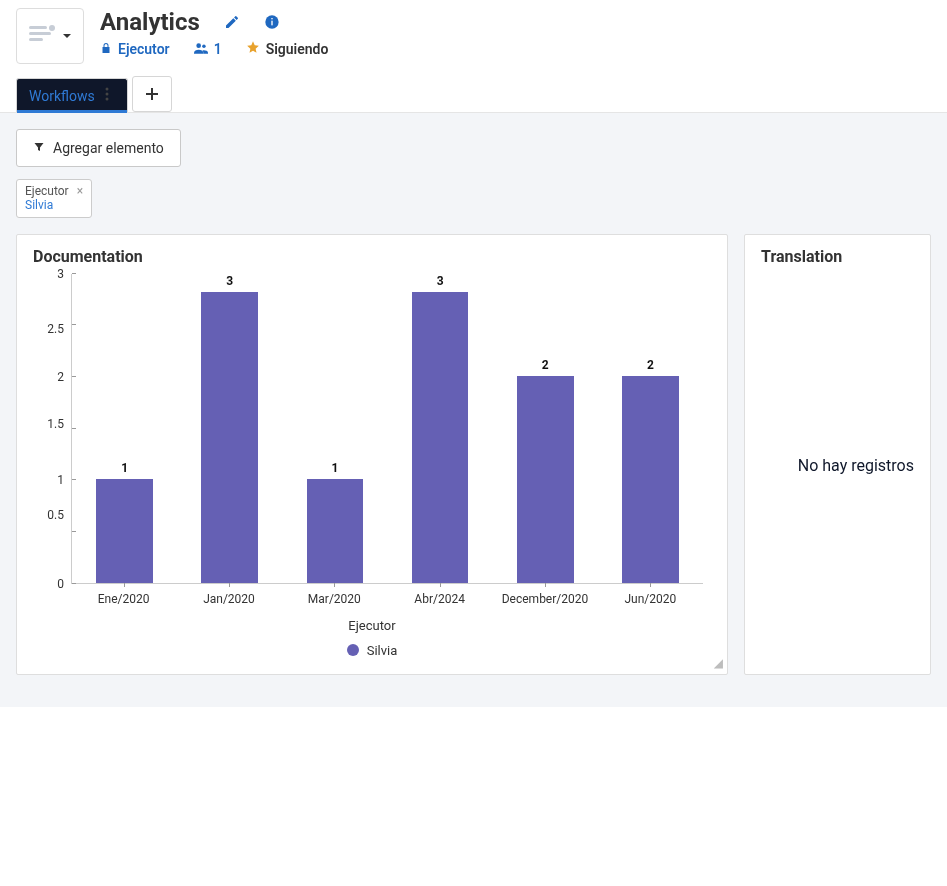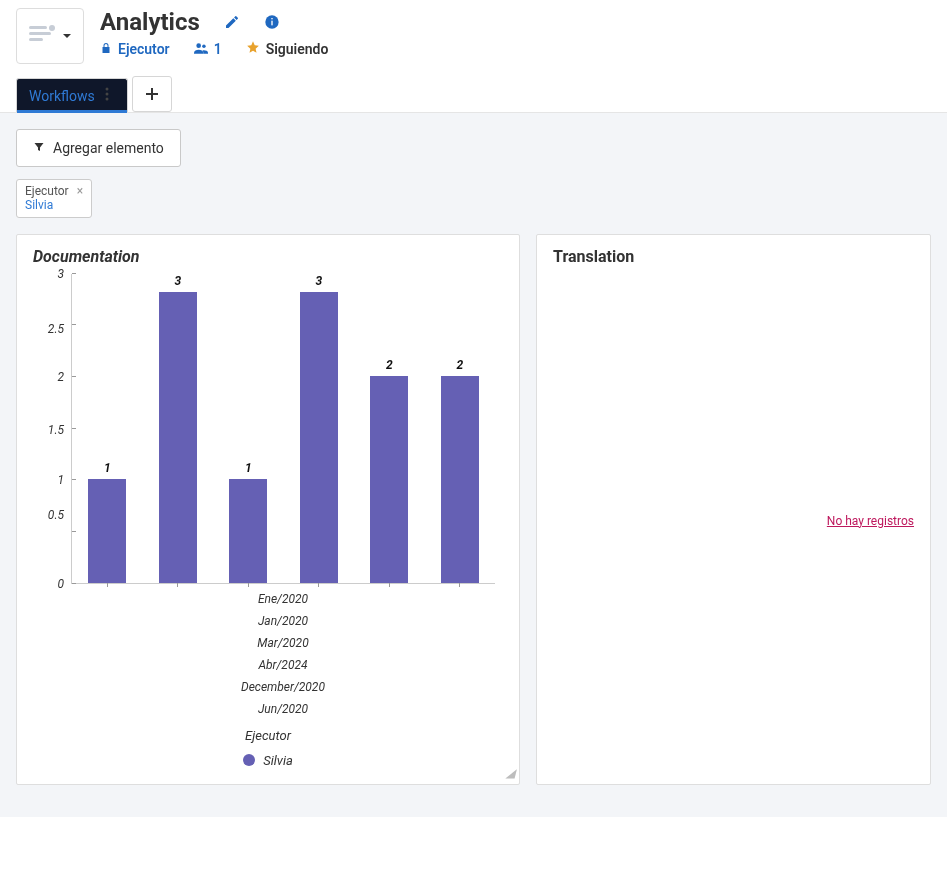--- a/index.html
+++ b/index.html
@@ -149,52 +149,51 @@
   }
   .panel {
     background: #fff;
     border: 1px solid #dedede;
     border-radius: 2px;
     padding: 12px 16px 16px 16px;
     display: flex;
     flex-direction: column;
     position: relative;
   }
-  .panel.w-left { width: 504px; font-style: italic; }
+  .panel.w-left { width: 712px; }
   .panel.w-right { flex: 1; min-width: 160px; }
   .panel-title { font-weight: 700; font-size: 16px; color: #333; margin-bottom: 8px; }
   .resize-handle {
     position: absolute;
     right: 4px; bottom: 4px;
     color: #bdbdbd;
     font-size: 12px;
     cursor: se-resize;
   }
   .no-records {
     flex: 1;
     display: flex;
     align-items: center;
     justify-content: flex-end;
-    color: #be185d;
-    font-size: 12px;
+    color: #0f172a;
+    font-size: 16px;
     padding-right: 0;
-    text-decoration: underline;
   }
 
   
   .chart-wrap { position: relative; }
   .chart-plot { position: relative; height: 310px; margin-left: 38px; margin-right: 8px; border-left: 1px solid #ccc; border-bottom: 1px solid #ccc; display: flex; align-items: flex-end; gap: 0; }
   .y-ticks { position: absolute; left: 0; top: 0; bottom: 0; width: 38px; }
   .y-tick { position: absolute; right: 42px; transform: translateY(50%); font-size: 12px; color: #333; text-align: right; width: 30px; left: 0; }
   .y-tick-mark { position: absolute; left: 38px; width: 4px; height: 1px; background: #999; }
   .bars-row { display: flex; width: 100%; height: 100%; align-items: flex-end; }
   .bar-slot { flex: 1; display: flex; flex-direction: column; align-items: center; justify-content: flex-end; height: 100%; position: relative; }
   .bar { width: 54%; background: #6560b4; }
   .bar-value { font-size: 12px; font-weight: 700; color: #111; margin-bottom: 4px; }
-  .x-labels { display: flex; margin-left: 38px; margin-right: 8px; flex-direction: column; }
+  .x-labels { display: flex; margin-left: 38px; margin-right: 8px; }
   .x-label { flex: 1; text-align: center; font-size: 12px; color: #333; padding-top: 8px; }
   .x-tick-marks { position: absolute; bottom: -4px; left: 0; right: 0; height: 4px; display: flex; }
   .x-tick-mark { flex: 1; display: flex; justify-content: center; }
   .x-tick-mark span { width: 1px; height: 4px; background: #999; display: block; }
   .axis-title { text-align: center; font-size: 13px; color: #333; margin-top: 12px; }
   .legend { display: flex; justify-content: center; align-items: center; gap: 8px; margin-top: 10px; font-size: 13px; color: #333; }
   .legend-swatch { width: 12px; height: 12px; border-radius: 50%; background: #6560b4; display: inline-block; }
 </style>
 </head>
 <body>
@@ -312,21 +311,21 @@
 
     <div class="chart-wrap">
       <div class="chart-plot" id="chart-plot">
         <div class="y-ticks" id="y-ticks" style="left: -38px; width: 38px; height: 310px;">
             <div class="y-tick" style="bottom: 0px;">0</div>
             <div class="y-tick-mark" style="bottom: 0px;"></div>
             <div class="y-tick" style="bottom: 69px;">0.5</div>
             <div class="y-tick-mark" style="bottom: 51.6667px;"></div>
             <div class="y-tick" style="bottom: 103.333px;">1</div>
             <div class="y-tick-mark" style="bottom: 103.333px;"></div>
-            <div class="y-tick" style="bottom: 154px;">1.5</div>
+            <div class="y-tick" style="bottom: 160px;">1.5</div>
             <div class="y-tick-mark" style="bottom: 155px;"></div>
             <div class="y-tick" style="bottom: 206.667px;">2</div>
             <div class="y-tick-mark" style="bottom: 206.667px;"></div>
             <div class="y-tick" style="bottom: 255px;">2.5</div>
             <div class="y-tick-mark" style="bottom: 258.333px;"></div>
             <div class="y-tick" style="bottom: 310px;">3</div>
             <div class="y-tick-mark" style="bottom: 310px;"></div>
           </div>
         <div class="bars-row" id="bars-row">
             <div class="bar-slot">

